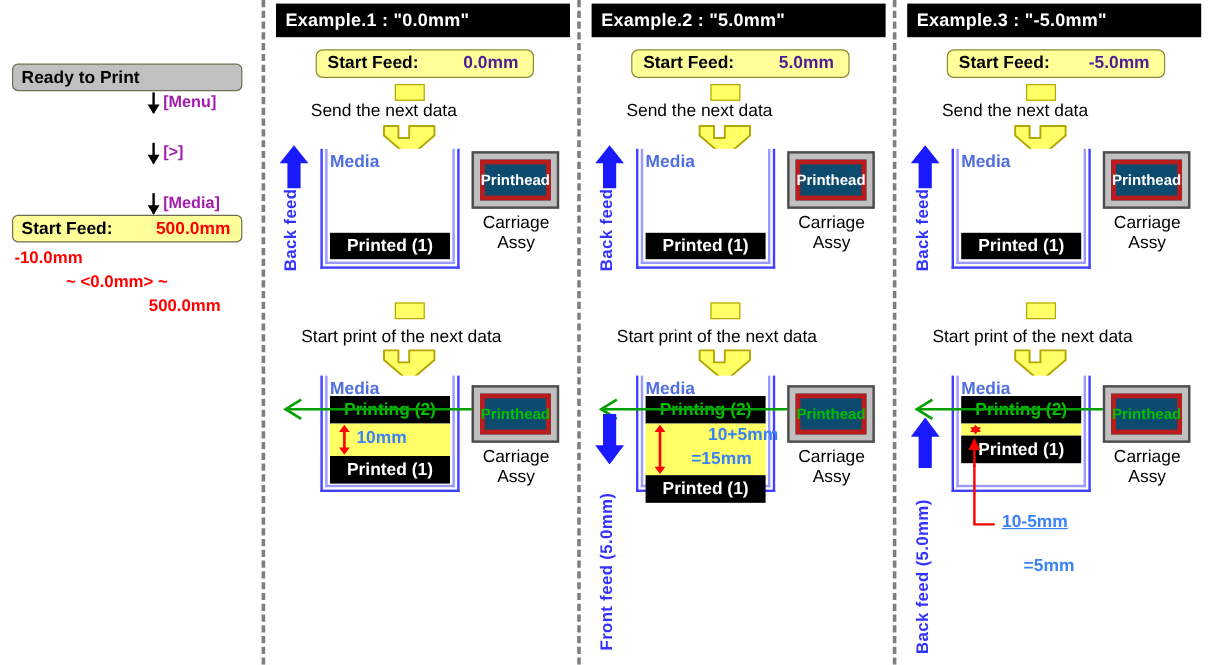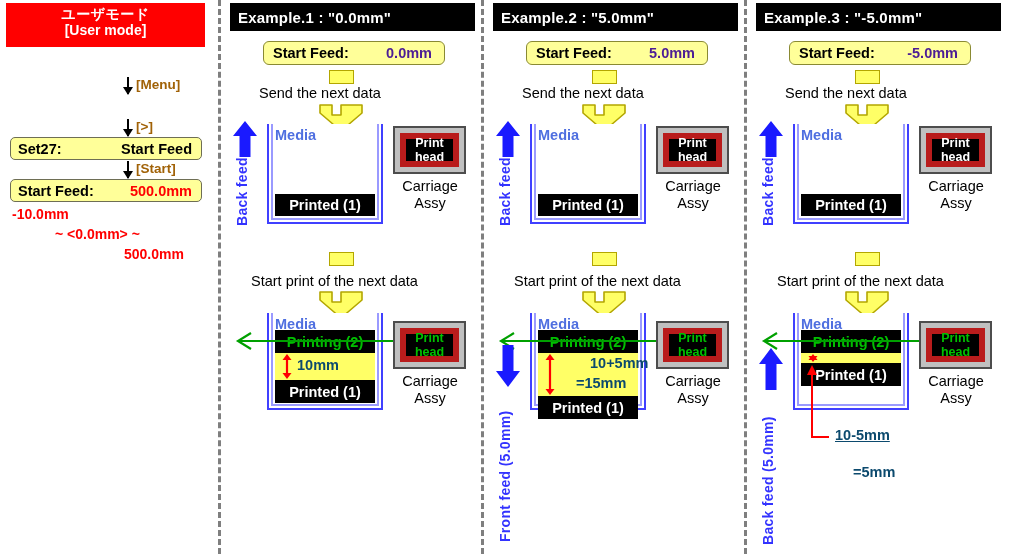--- a/index.html
+++ b/index.html
@@ -39,21 +39,21 @@
 
   .arrowdown{
     position:absolute;width:2px;background:#000;
   }
   .arrowdown::after{
     content:"";position:absolute;left:-4px;bottom:-1px;
     border-left:5px solid transparent;border-right:5px solid transparent;
     border-top:8px solid #000;
   }
   .keylabel{
-    position:absolute;font-size:13.5px;font-weight:bold;color:#a16207;
+    position:absolute;font-size:13.5px;font-weight:bold;color:#a21caf;
   }
   .redline{position:absolute;color:#ff0000;font-size:14px;font-weight:bold;white-space:nowrap;}
 
   
   .col{position:absolute;top:0;width:255px;height:554px;}
 
   .exhead{
     position:absolute;left:5px;top:3px;width:245px;height:28px;
     background:#000000;color:#ffffff;font-size:15px;font-weight:bold;
     display:flex;align-items:center;padding-left:8px;box-sizing:border-box;
@@ -98,71 +98,66 @@
   .band.black{background:#000000;color:#ffffff;}
   .band.printing{background:#000000;color:#00c000;}
   .band.yellow{background:#ffff66;}
 
   
   .carriage{
     position:absolute;box-sizing:border-box;background:#c0c0c0;
     border:2px solid #4d4d4d;padding:5px;
   }
   .carriage .head{
-    width:100%;height:100%;box-sizing:border-box;background:#000000;
-    border:6px solid #b91c1c;
-    display:flex;flex-direction:column;align-items:center;justify-content:center;
+    width:100%;height:100%;box-sizing:border-box;background:#0c4a6e;
+    border:4px solid #b91c1c;
+    display:flex;align-items:center;justify-content:center;
     font-size:12.5px;font-weight:bold;line-height:1.15;
   }
   .head.white{color:#ffffff;}
   .head.green{color:#00c000;}
   .carrlabel{
     position:absolute;text-align:center;font-size:14.5px;color:#000;line-height:1.2;
   }
 
   
   .bfeed{position:absolute;}
   .bfeed svg{display:block;}
   .bflabel{
     position:absolute;color:#3333ff;font-size:14px;font-weight:bold;
     writing-mode:vertical-rl;transform:rotate(180deg);white-space:nowrap;
     letter-spacing:.3px;
   }
 
   
-  .dimtext{position:absolute;color:#0c4a6e;font-size:14.5px;font-weight:bold;white-space:nowrap;}
+  .dimtext{position:absolute;color:#3b82f6;font-size:14.5px;font-weight:bold;white-space:nowrap;}
 
   svg.overlay{position:absolute;left:0;top:0;pointer-events:none;}
 </style>
 </head>
 <body>
 
 <div class="root">
 
   <div class="vsep" style="left:218px"></div>
   <div class="vsep" style="left:481px"></div>
   <div class="vsep" style="left:744px"></div>
 
-  <div class="mode-banner">
-    <div class="jp">ユーザモード</div>
-    <div class="en">[User mode]</div>
+
+  <div class="lcd gray" style="left:10px;top:53px;width:192px;">
+    <span class="l">Ready to Print</span>
   </div>
-
   <div class="arrowdown" style="left:127px;top:77px;height:17px;"></div>
   <div class="keylabel" style="left:136px;top:77px;">[Menu]</div>
 
   <div class="arrowdown" style="left:127px;top:119px;height:17px;"></div>
   <div class="keylabel" style="left:136px;top:119px;">[&gt;]</div>
 
-  <div class="lcd yellow" style="left:10px;top:137px;width:192px;">
-    <span class="l">Set27:</span>
-    <span class="r">Start Feed</span>
-  </div>
   <div class="arrowdown" style="left:127px;top:161px;height:17px;"></div>
-  <div class="keylabel" style="left:136px;top:161px;">[Start]</div>
+  <div class="keylabel" style="left:136px;top:161px;">[Media]</div>
 
   <div class="lcd yellow" style="left:10px;top:179px;width:192px;">
     <span class="l">Start Feed:</span>
     <span class="rred">500.0mm</span>
   </div>
 
   <div class="redline" style="left:12px;top:206px;">-10.0mm</div>
   <div class="redline" style="left:55px;top:226px;">~ &lt;0.0mm&gt; ~</div>
   <div class="redline" style="left:124px;top:246px;">500.0mm</div>
 

